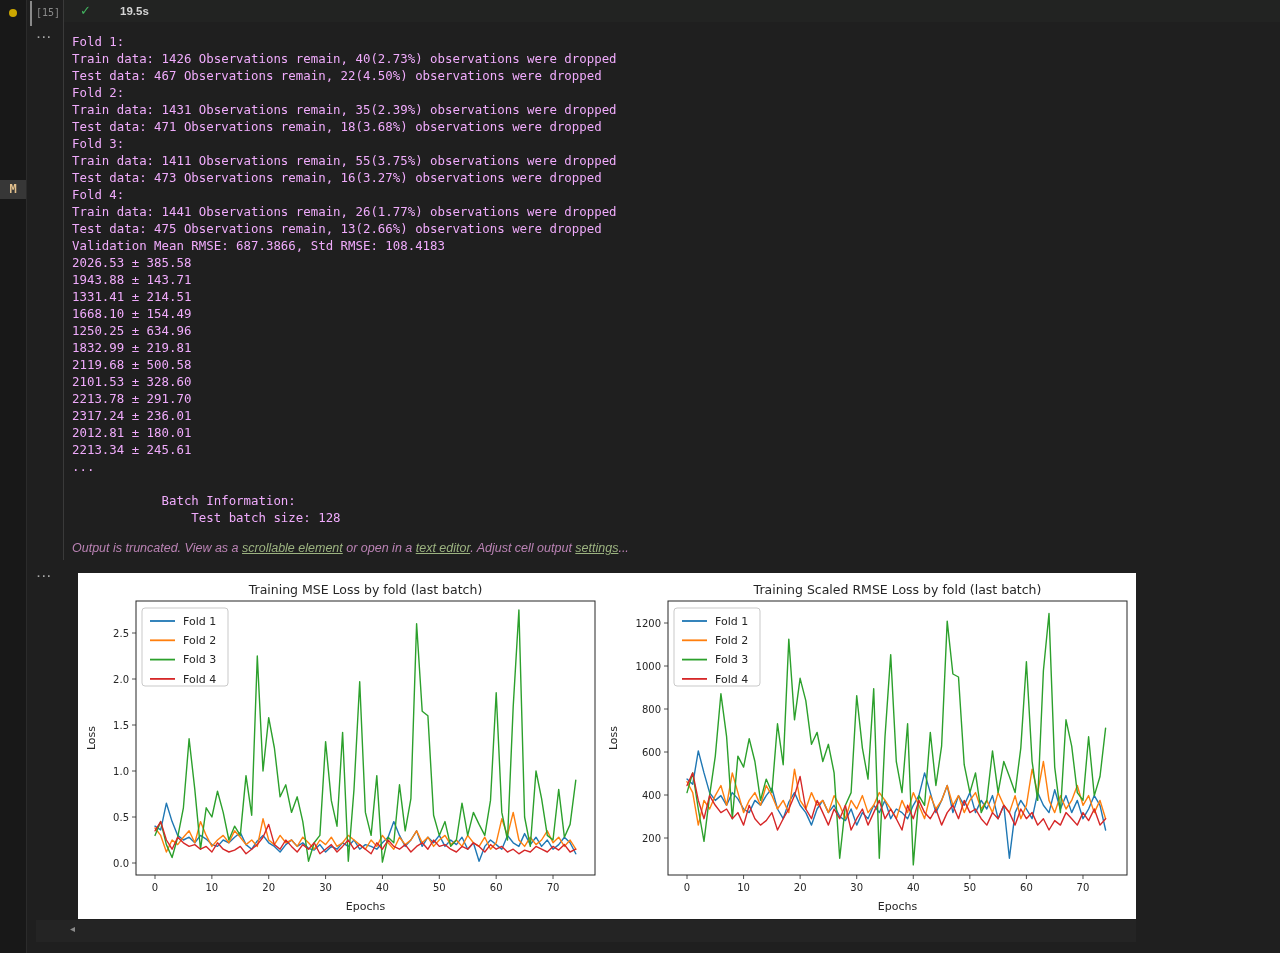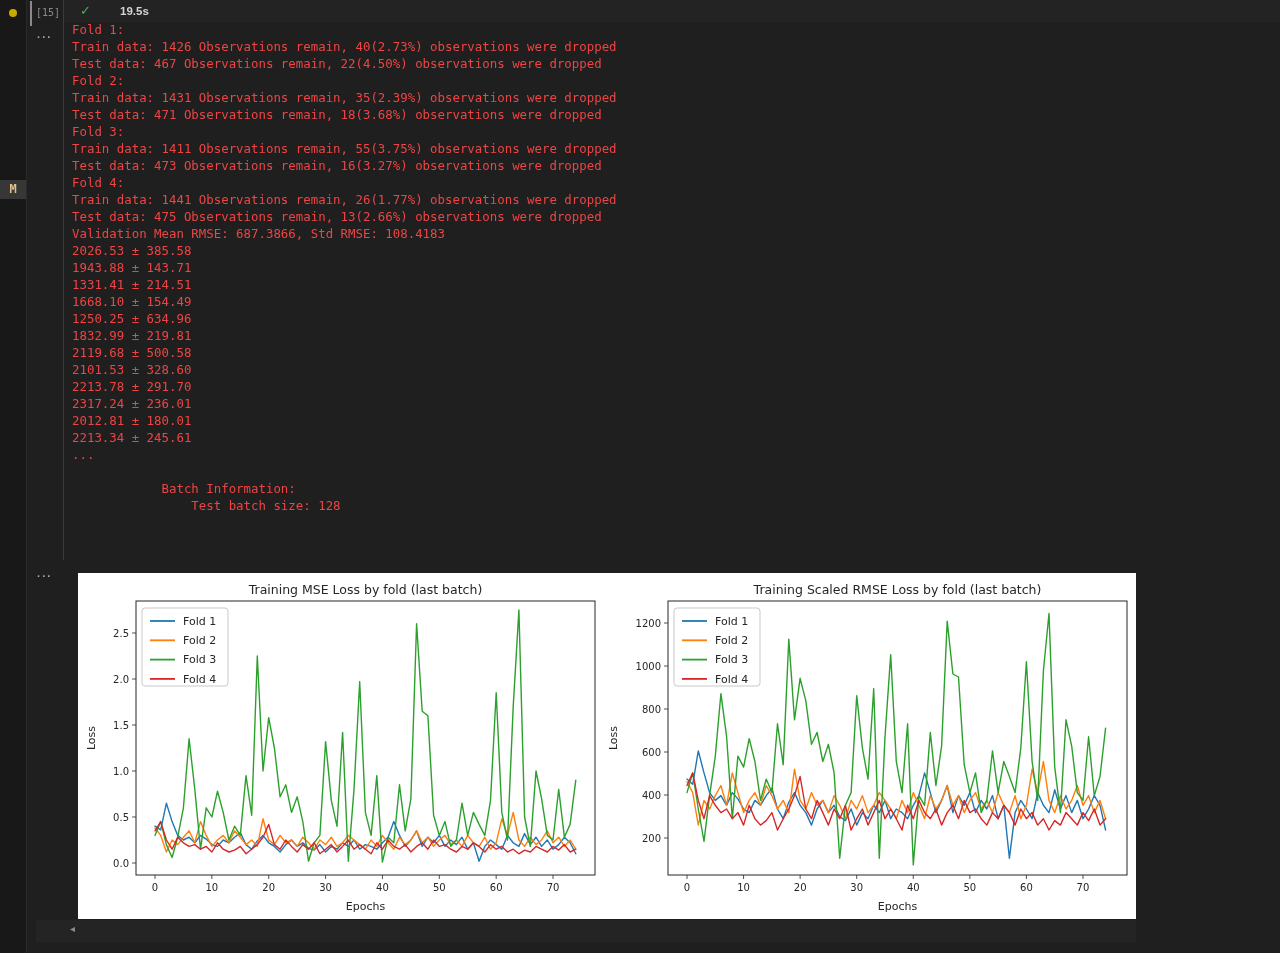--- a/index.html
+++ b/index.html
@@ -15,22 +15,22 @@
   .exec-band{left:64px;top:0;width:1216px;height:22px;background:#222322;}
   .cell-focus-bar{left:30px;top:1px;width:2px;height:25px;background:#8a8a8a;}
   .vline{left:63px;top:0;width:1px;height:560px;background:#3a3a3a;}
   .exec-count{left:36px;top:7px;color:#8b8b8b;font-size:10px;
               font-family:"DejaVu Sans Mono",monospace;text-align:right;}
   .check-icon{left:80px;top:3px;color:#42b35f;font-size:13px;}
   .exec-time{left:99px;top:5px;color:#d4d4d4;font-size:11.5px;font-weight:600;margin-left:21px;}
   .more-actions{color:#a8a8a8;font-size:11px;letter-spacing:1.5px;font-weight:bold;cursor:pointer;}
   .more1{left:37px;top:31px;}
   .more2{left:37px;top:570px;}
-  pre.output{left:72px;top:21px;margin:0;font-family:"DejaVu Sans Mono",monospace;
-             font-size:12.4px;line-height:17px;color:#ef4444;}
+  pre.output{left:72px;top:33px;margin:0;font-family:"DejaVu Sans Mono",monospace;
+             font-size:12.4px;line-height:17px;color:#f0abfc;}
   .trunc{left:72px;top:541px;font-style:italic;font-size:12.5px;color:#bb83b5;}
   .trunc a{color:#9cb380;text-decoration:underline;cursor:pointer;font-style:italic;}
   .figure{left:78px;top:573px;width:1058px;height:346px;background:#ffffff;display:flex;}
   .hscroll-track{left:36px;top:920px;width:1100px;height:22px;background:#242424;}
   .scroll-arrow{left:70px;top:923px;color:#8a8a8a;font-size:10px;cursor:pointer;}
 </style>
 </head>
 <body>
 
 <div class="screen">
@@ -73,20 +73,21 @@
 2101.53 ± 328.60
 2213.78 ± 291.70
 2317.24 ± 236.01
 2012.81 ± 180.01
 2213.34 ± 245.61
 ...
 
             Batch Information:
                 Test batch size: 128</pre>
 
+  <div class="abs trunc"><span>Output is truncated. View as a </span><a>scrollable element</a><span> or open in a </span><a>text editor</a><span>. Adjust cell output </span><a>settings</a><span>...</span></div>
 
   <div class="abs more-actions more2">···</div>
 
   <div class="abs figure">
     <svg id="chart0" width="529" height="346" viewBox="0 0 529 346">
         <rect x="0" y="0" width="529" height="346" fill="#ffffff"></rect>
         <text x="287.5" y="21" text-anchor="middle" font-size="12.5" fill="#262626" font-family="&quot;DejaVu Sans&quot;, sans-serif">Training MSE Loss by fold (last batch)</text>
         <rect x="58" y="28" width="459" height="274" fill="none" stroke="#262626" stroke-width="1"></rect>
         <line x1="54" y1="290" x2="58" y2="290" stroke="#262626" stroke-width="0.8"></line>
         <text x="51" y="293.5" text-anchor="end" font-size="10" fill="#262626" font-family="&quot;DejaVu Sans&quot;, sans-serif">0.0</text>

